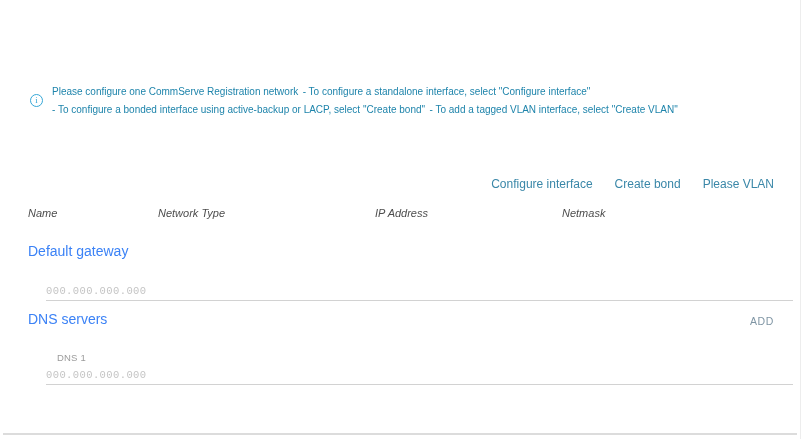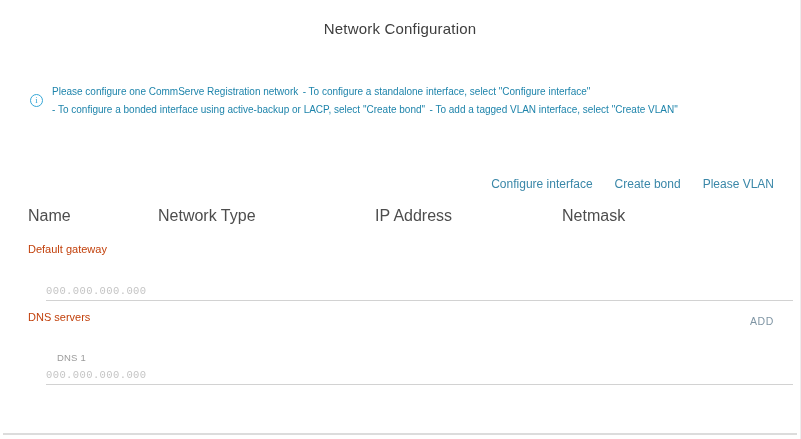--- a/index.html
+++ b/index.html
@@ -63,32 +63,32 @@
   }
   .action-link {
     font-size: 12px;
     color: #3a87a8;
     cursor: pointer;
     white-space: nowrap;
   }
 
   
   .table-header { position: absolute; top: 207px; left: 0; width: 100%; height: 14px; }
-  .th { position: absolute; font-size: 16px; color: #4d4d4d; }
+  .th { position: absolute; font-size: 11px; color: #4d4d4d; font-style: italic; }
   .th-name { left: 28px; }
   .th-network-type { left: 158px; }
   .th-ip-address { left: 375px; }
   .th-netmask { left: 562px; }
 
   
   .section-label {
     position: absolute;
     left: 28px;
-    font-size: 11px;
-    color: #c2410c;
+    font-size: 14px;
+    color: #3b82f6;
   }
   .label-default-gateway { top: 243px; }
   .label-dns-servers { top: 311px; }
 
   .ip-input {
     position: absolute;
     left: 46px;
     width: 747px;
     height: 19px;
     border: none;
@@ -131,21 +131,20 @@
     left: 3px; right: 3px; top: 433px;
     height: 2px;
     background: #dcdcdc;
   }
 </style>
 </head>
 <body>
 
 <div class="screen">
 
-  <div class="page-title">Network Configuration</div>
 
   <div class="info-block">
     <span class="info-icon">i</span>
     <span class="info-lines">
       <span class="info-line">Please configure one CommServe Registration network</span>
       <span class="info-line">- To configure a standalone interface, select "Configure interface"</span>
       <span class="info-line">- To configure a bonded interface using active-backup or LACP, select "Create bond"</span>
       <span class="info-line">- To add a tagged VLAN interface, select "Create VLAN"</span>
     </span>
   </div>

